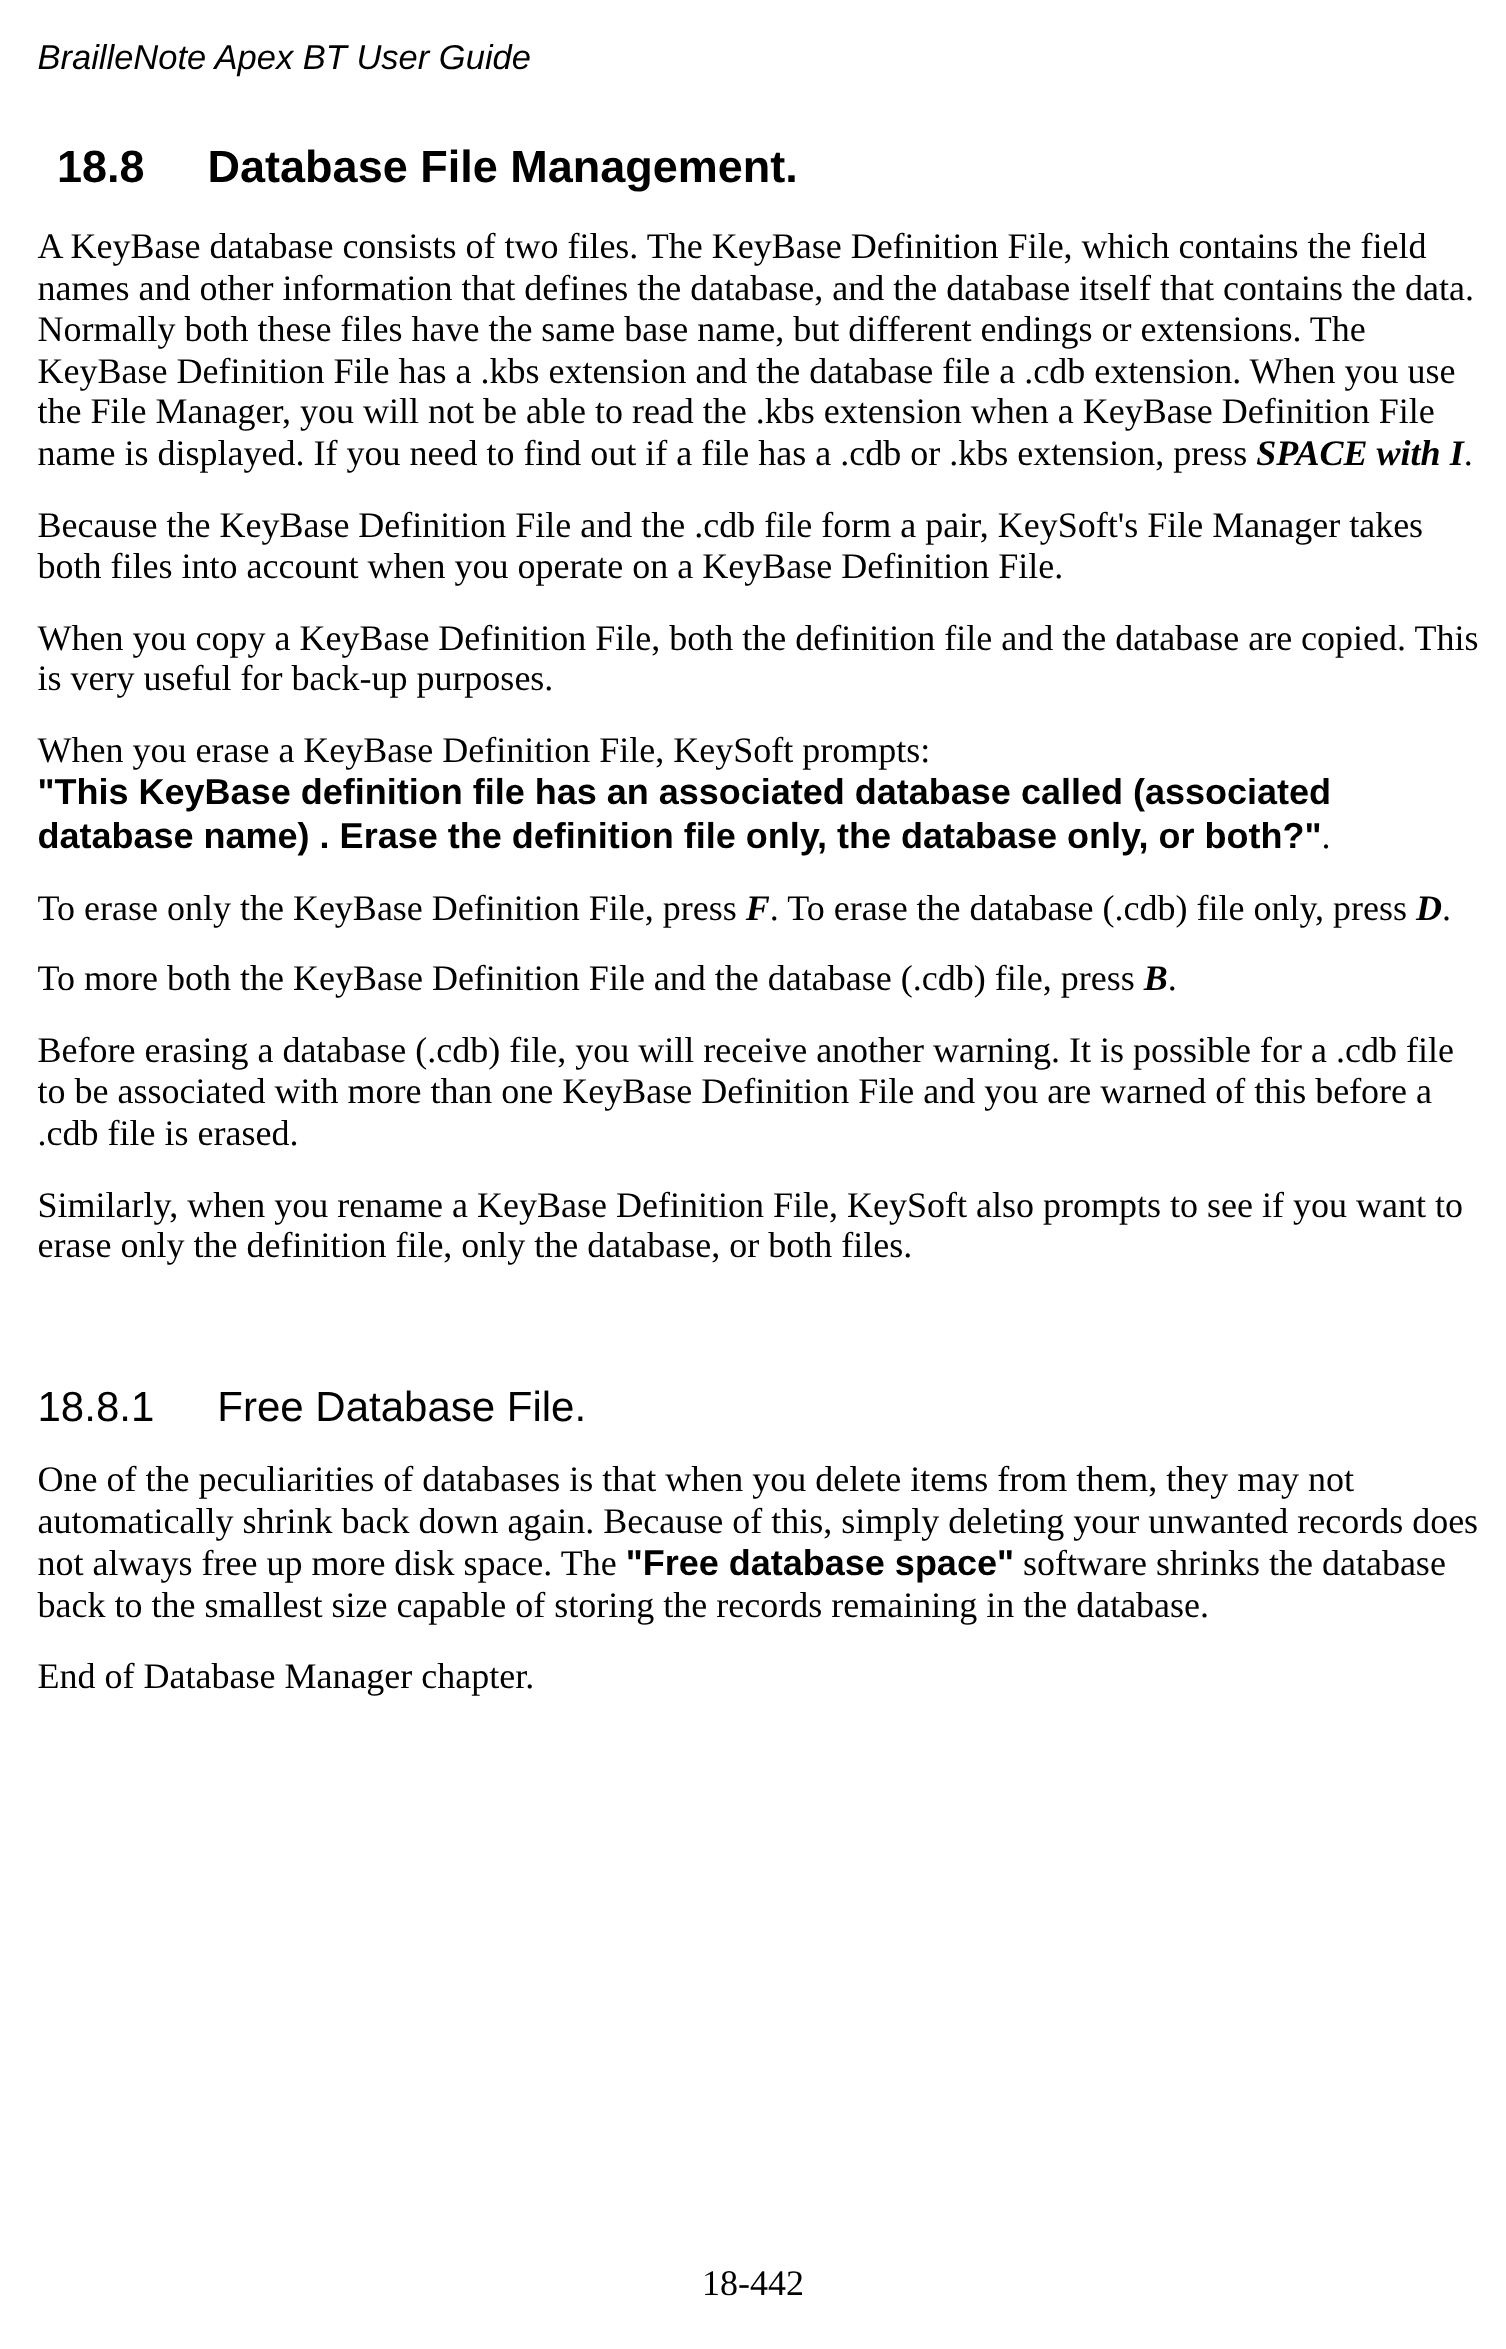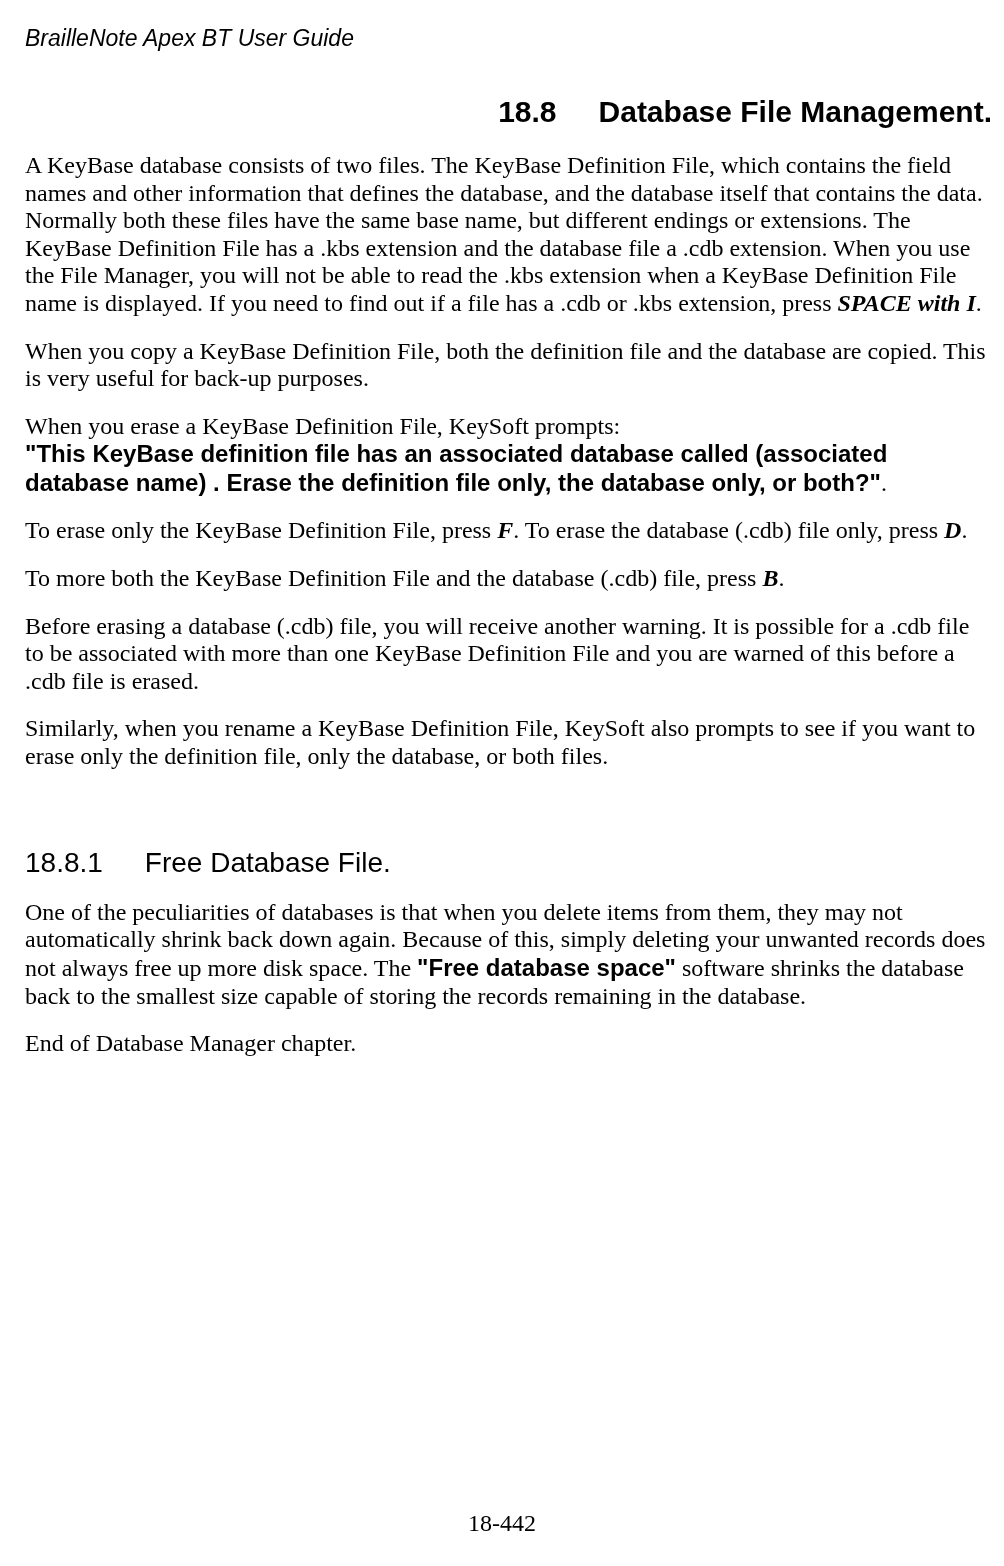--- a/index.html
+++ b/index.html
@@ -29,22 +29,21 @@
     .header {
       font-style: italic;
       font-family: Arial, Helvetica, sans-serif;
       font-size: 23px;
       margin-bottom: 44px;
     }
     h2 {
       font-family: Arial, Helvetica, sans-serif;
       font-size: 30px;
       font-weight: bold;
-      margin: 0 0 22px 0;
-      text-align: right;
+      margin: 0 0 22px 13px;
     }
     h2 .sec-num {
       display: inline-block;
       margin-right: 42px;
     }
     h3 {
       font-family: Arial, Helvetica, sans-serif;
       font-size: 28px;
       font-weight: normal;
       margin: 0 0 20px 0;
@@ -85,20 +84,21 @@
   <div class="header">BrailleNote Apex BT User Guide</div>
 
   <h2>
     <span class="sec-num">18.8</span><span>Database File Management.</span>
   </h2>
 
   <p>
     <span>A KeyBase database consists of two files. The KeyBase Definition File, which contains the field names and other information that defines the database, and the database itself that contains the data. Normally both these files have the same base name, but different endings or extensions. The KeyBase Definition File has a .kbs extension and the database file a .cdb extension. When you use the File Manager, you will not be able to read the .kbs extension when a KeyBase Definition File name is displayed. If you need to find out if a file has a .cdb or .kbs extension, press </span><span class="bold-italic">SPACE with I</span><span>.</span>
   </p>
 
+  <p>Because the KeyBase Definition File and the .cdb file form a pair, KeySoft's File Manager takes both files into account when you operate on a KeyBase Definition File.</p>
 
   <p>When you copy a KeyBase Definition File, both the definition file and the database are copied. This is very useful for back-up purposes.</p>
 
   <p>
     <span>When you erase a KeyBase Definition File, KeySoft prompts:</span><br>
     <span class="sans-bold">"This KeyBase definition file has an associated database called (associated database name) . Erase the definition file only, the database only, or both?"</span><span>.</span>
   </p>
 
   <p>
     <span>To erase only the KeyBase Definition File, press </span><span class="bold-italic">F</span><span>. To erase the database (.cdb) file only, press </span><span class="bold-italic">D</span><span>.</span>

